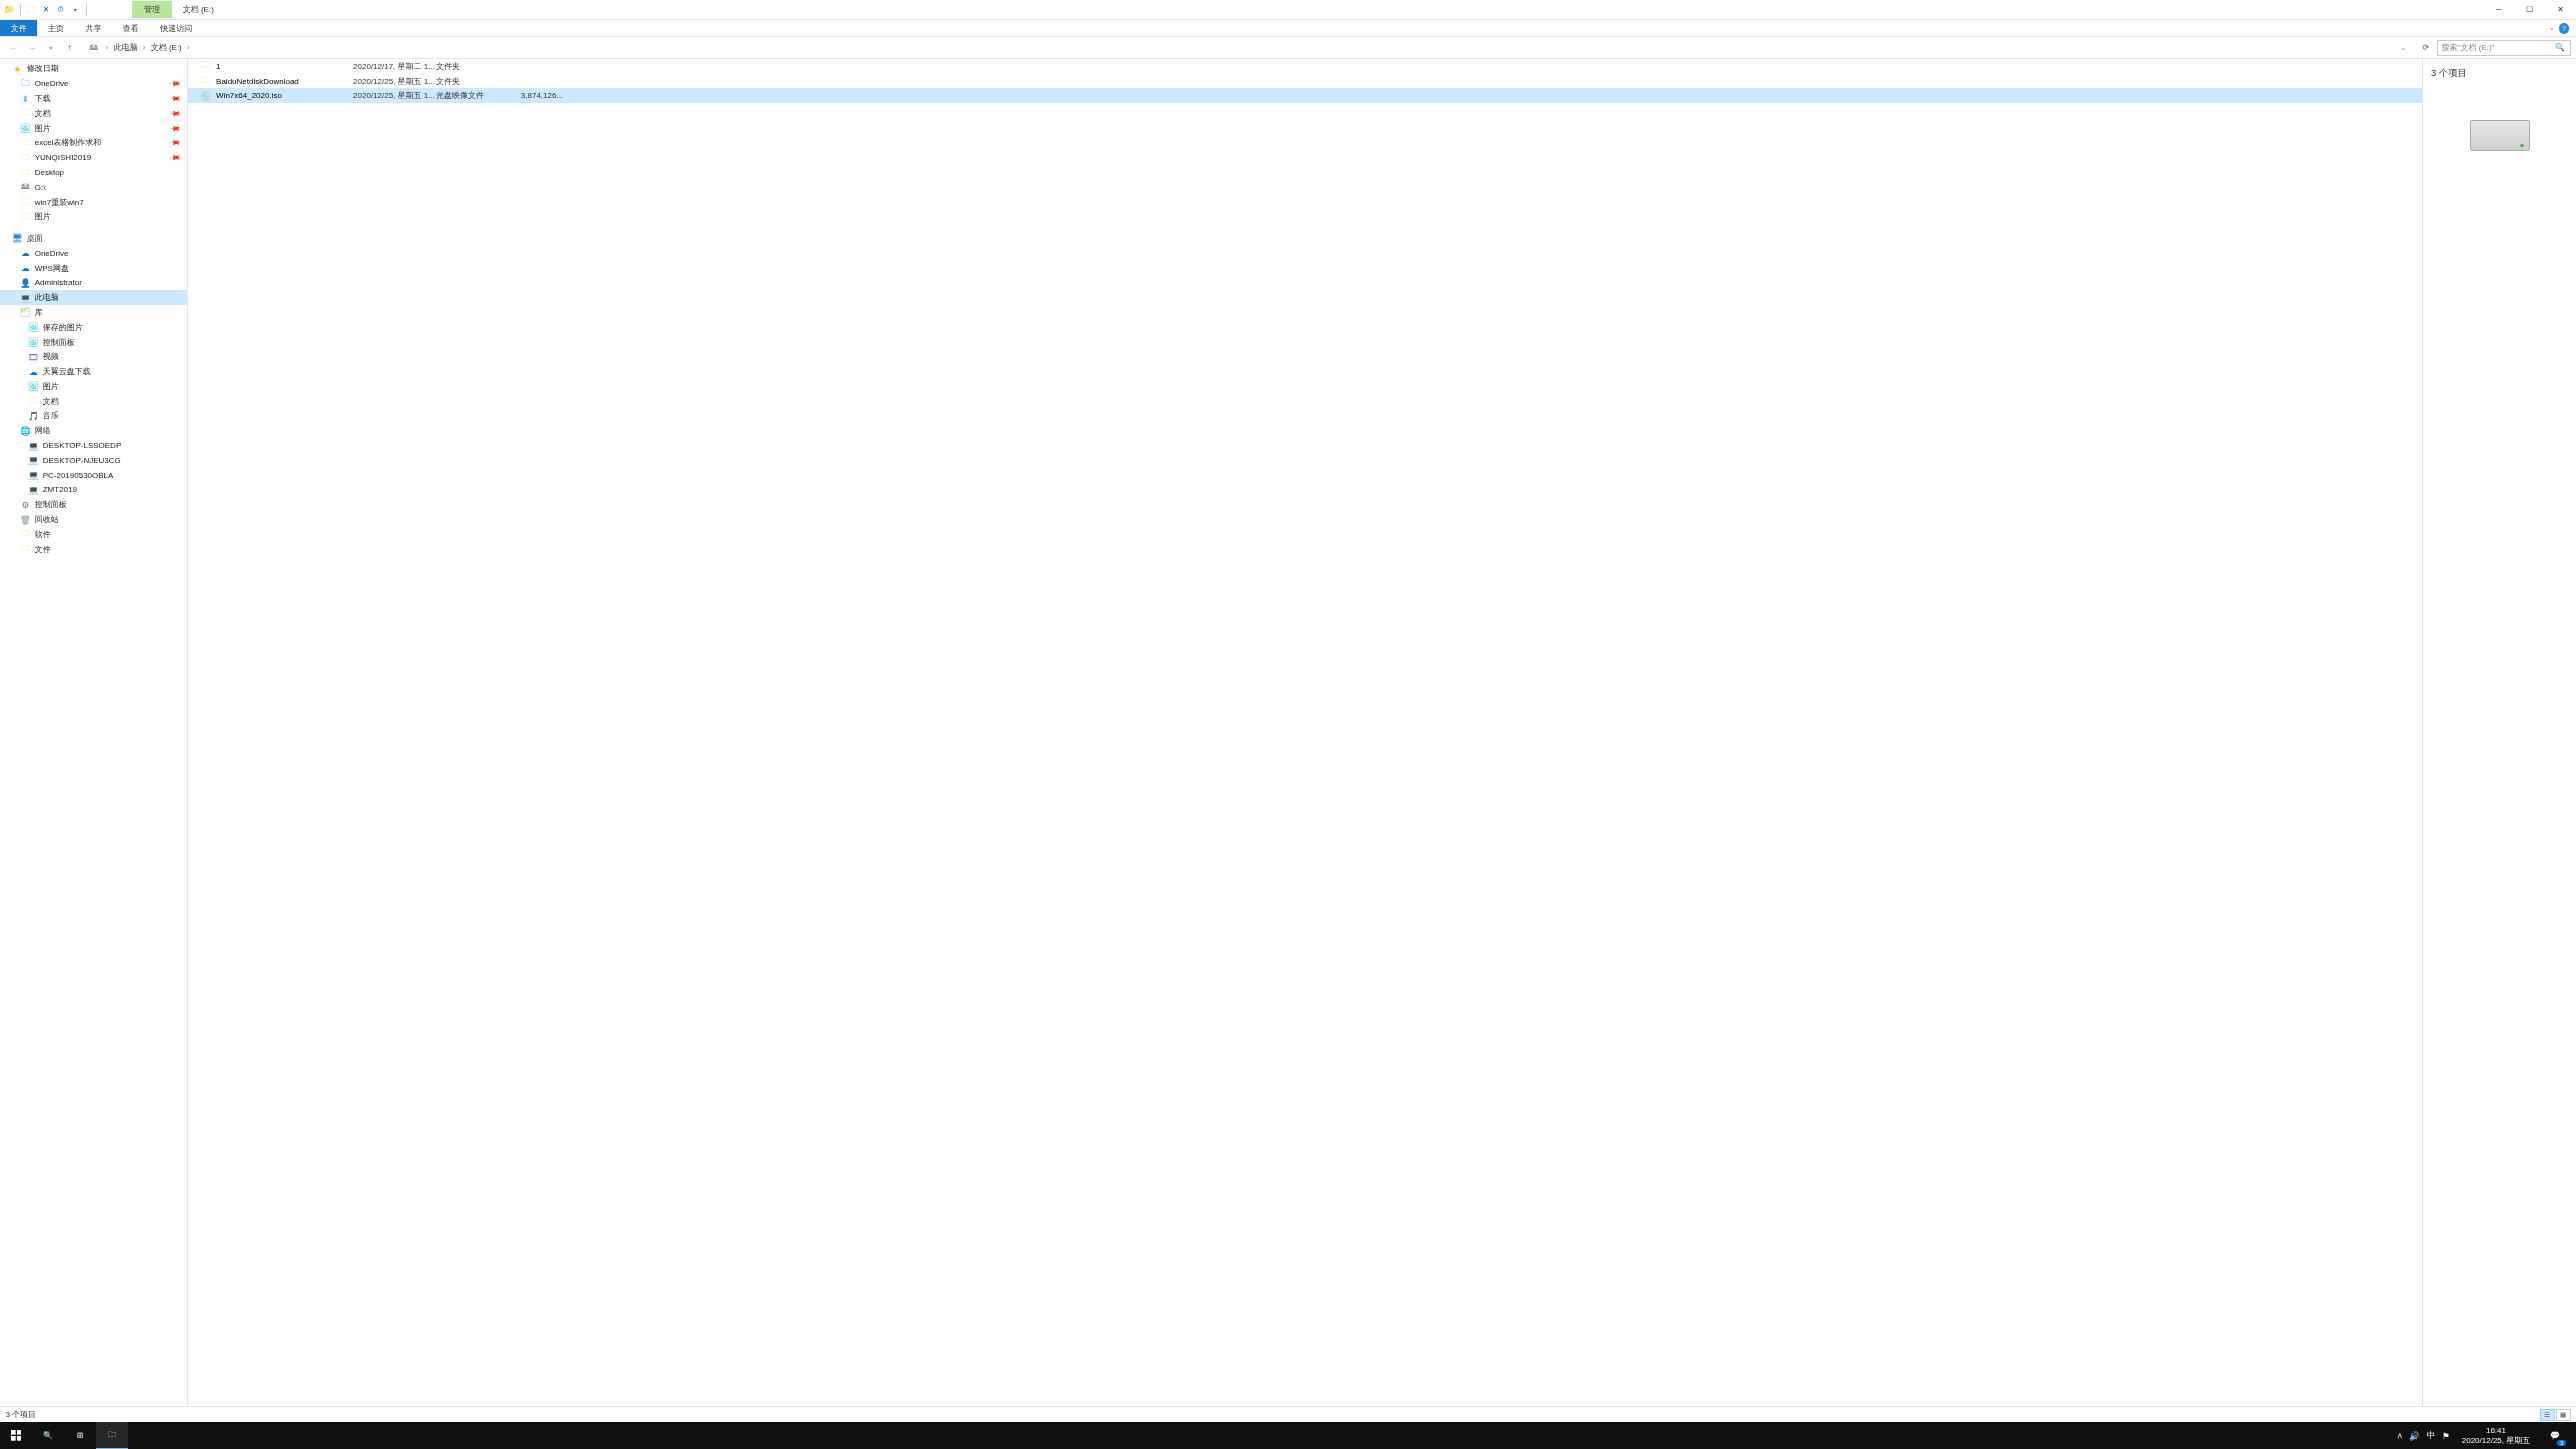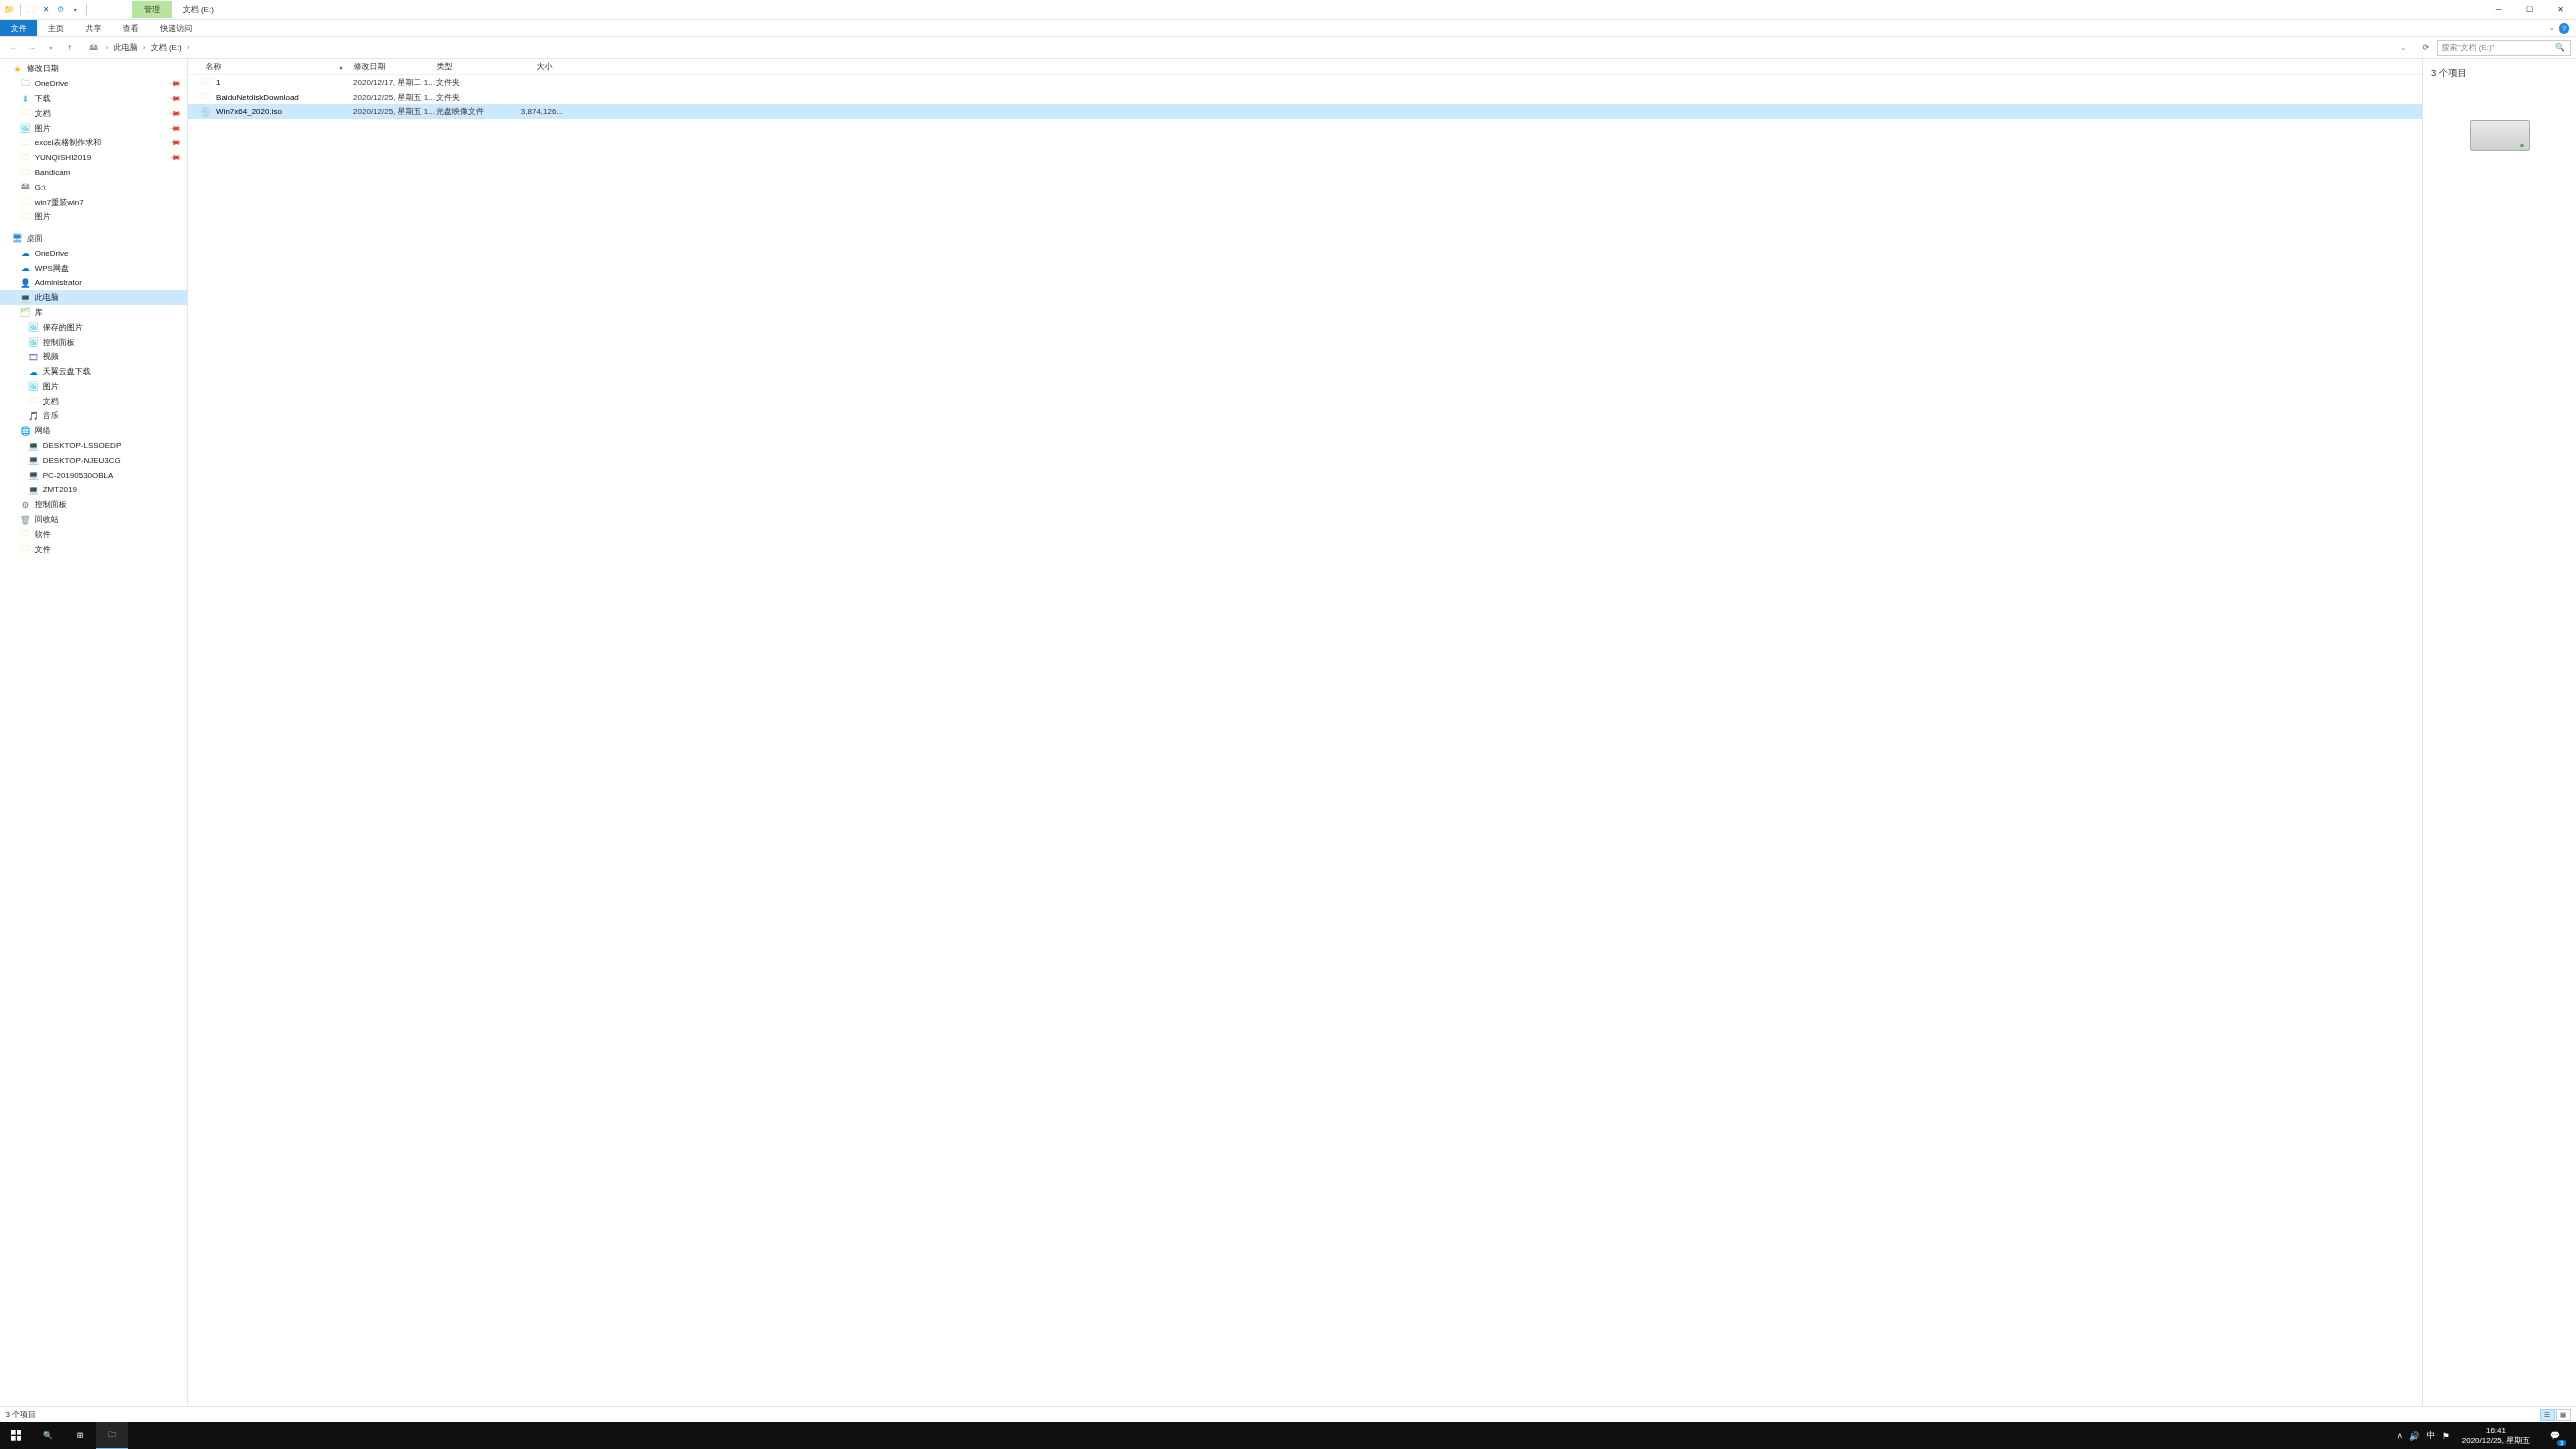--- a/index.html
+++ b/index.html
@@ -169,21 +169,21 @@
           <span>excel表格制作求和</span>
           <span class="pin">📌</span>
         </div>
       <div class="tree-item indent1">
           <span class="tree-icon folder-i">🗀</span>
           <span>YUNQISHI2019</span>
           <span class="pin">📌</span>
         </div>
       <div class="tree-item indent1">
           <span class="tree-icon folder-i">🗀</span>
-          <span>Bandicam</span>
+          <span>Desktop</span>
         </div>
       <div class="tree-item indent1">
           <span class="tree-icon disk-i">🖴</span>
           <span>G:\</span>
         </div>
       <div class="tree-item indent1">
           <span class="tree-icon folder-i">🗀</span>
           <span>win7重装win7</span>
         </div>
       <div class="tree-item indent1">
@@ -275,29 +275,20 @@
           <span class="tree-icon folder-i">🗀</span>
           <span>软件</span>
         </div>
       <div class="tree-item indent1">
           <span class="tree-icon folder-i">🗀</span>
           <span>文件</span>
         </div>
     </div>
 
     <div class="content">
-      <div class="col-headers">
-        <div class="col col-name">
-            <span>名称</span>
-            <span class="sort-ind">▴</span>
-          </div>
-        <div class="col col-date">修改日期</div>
-        <div class="col col-type">类型</div>
-        <div class="col col-size">大小</div>
-      </div>
       <div class="file-list" id="file-list">
           <div class="file-row">
             <span class="file-icon folder-i">🗀</span>
             <span class="file-name">1</span>
             <span class="file-date">2020/12/17, 星期二 1...</span>
             <span class="file-type">文件夹</span>
             <span class="file-size"></span>
           </div>
           <div class="file-row">
             <span class="file-icon folder-i">🗀</span>

